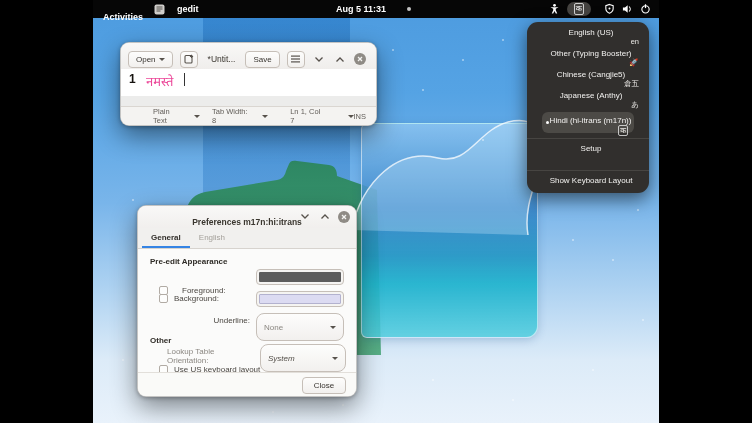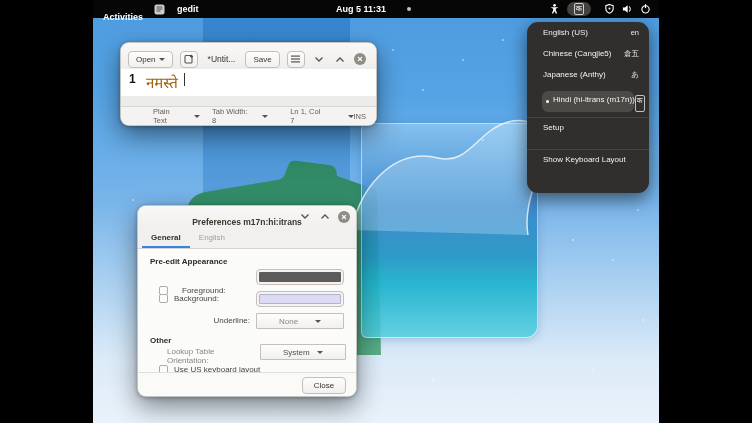--- a/index.html
+++ b/index.html
@@ -45,21 +45,21 @@
   .closebtn { width:12px; height:12px; border-radius:50%; background:#8f8b85; display:inline-flex;
     align-items:center; justify-content:center; }
   .caret { width:0; height:0; border-left:3px solid transparent; border-right:3px solid transparent;
     border-top:3.5px solid #57524c; display:inline-block; }
 
   
   .gedit { left:27px; top:42px; width:257px; height:84px; }
   .gedit-title { font-size:8.5px; font-weight:400; color:#3a362f; margin:0 3px; white-space:nowrap; }
   .gedit-editor { position:absolute; left:0; top:26px; width:100%; height:39px; background:#fff; }
   .gedit-linenum { position:absolute; left:8px; top:3px; font-size:12px; font-weight:700; color:#16130f; }
-  .gedit-text { position:absolute; left:25px; top:3px; font-size:15px; color:#a16207; }
+  .gedit-text { position:absolute; left:25px; top:3px; font-size:13px; color:#ec4899; }
   .gedit-caret { position:absolute; left:63px; top:4px; width:1px; height:13px; background:#333; }
   .gedit-overflow { position:absolute; left:0; bottom:0; width:100%; height:12px; background:#ececeb; }
   .gedit-status { position:absolute; left:0; bottom:0; width:100%; height:19px; background:#f4f3f1;
     border-top:1px solid #dad6d1; display:flex; align-items:center; font-size:7.5px; color:#615d58; padding:0 10px; }
   .status-group { display:flex; align-items:center; gap:10px; }
 
   
   .prefs { left:44px; top:205px; width:220px; height:192px; }
   .prefs .headerbar { height:21px; }
   .prefs-title { position:absolute; left:50%; transform:translateX(-50%); font-size:8.5px; font-weight:700;
@@ -73,31 +73,31 @@
   .tab.inactive { color:#a5a19b; }
   .prefs-body { position:absolute; left:0; top:44px; width:100%; height:124px; background:#fbfbfa; font-size:8px; }
   .section { position:absolute; left:12px; font-weight:700; color:#2f2c27; }
   .checkbox { width:9px; height:9px; border:1px solid #b1aba4; border-radius:2px; background:#fdfdfc; display:inline-block; }
   .prow { position:absolute; display:flex; align-items:center; }
   .plabel { color:#4a4641; }
   .plabel.dim { color:#8b8781;padding-left:9px; }
   .swatchbtn { position:absolute; left:118px; width:88px; height:16px; border:1px solid #c6bfb8; border-radius:4px;
     background:#f5f4f2; padding:2px; }
   .swatch { width:100%; height:100%; border-radius:1px; }
-  .combo { position:absolute; left:118px; width:88px; height:16px; border:1px solid #c6bfb8; border-radius:1px;
-    background:linear-gradient(#fdfdfc,#f2f0ee); display:flex; align-items:center; padding:0 22px; }
+  .combo { position:absolute; left:118px; width:88px; height:28px; border:1px solid #c6bfb8; border-radius:8px;
+    background:linear-gradient(#fdfdfc,#f2f0ee); display:flex; align-items:center; padding:0 7px; }
   .combo .val { flex:1; }
   .prefs-actions { position:absolute; left:0; bottom:0; width:100%; height:24px; border-top:1px solid #e2dfda;
     background:#fafaf8; }
   .close-action { position:absolute; right:10px; top:4px; width:44px; }
 
   
   .ime-menu { position:absolute; left:434px; top:22px; width:122px; height:171px; background:#312f2d;
     border-radius:11px; box-shadow:0 6px 18px rgba(0,0,0,.55); padding:6px 0; color:#f3f2f0; font-size:8px; }
-  .ime-item { height:21px; display:flex; padding:0 10px 0 16px; position:relative; white-space:nowrap; }
+  .ime-item { height:21px; display:flex; align-items:center; padding:0 10px 0 16px; position:relative; white-space:nowrap;flex-direction:column; }
   .ime-item .badge { margin-left:auto; font-size:7.5px; color:#e9e7e4; padding-left:4px; }
   .ime-item .badge.boxed { border:1px solid rgba(255,255,255,.7); border-radius:2px; padding:0 1px; line-height:9px; }
   .ime-item.selected { background:#4c4a46; border-radius:6px; margin:0 15px; padding:4px 6px 0 11px; }
   .ime-dot { position:absolute; left:4px; top:9px; width:3px; height:3px; border-radius:50%; background:#fdfdfc; }
   .ime-sep { height:1px; background:#474542; margin:5px 0; }
 
   svg { display:block; }
 </style>
 </head>
 <body>
@@ -311,41 +311,45 @@
         <div class="combo" style="top:63px;">
           <span class="val" style="color:#8b8781;">None</span>
           <span class="caret"></span>
         </div>
 
         <div class="section" style="top:86px;">Other</div>
 
         <div class="prow" style="left:20px; top:97px; width:96px; justify-content:flex-end;">
           <span class="plabel dim">Lookup Table Orientation:</span>
         </div>
-        <div class="combo" style="top:94px; left:122px; width:86px;">
+        <div class="combo" style="top:94px; left:122px; width:86px;font-style:italic;">
           <span class="val" style="color:#524e48;">System</span>
           <span class="caret"></span>
         </div>
 
         <div class="prow" style="left:21px; top:115px; gap:6px;">
           <span class="checkbox"></span>
           <span class="plabel">Use US keyboard layout</span>
         </div>
       </div>
       <div class="prefs-actions">
         <button class="btn close-action">
           <span>Close</span>
         </button>
       </div>
     </div>
 
     <div class="ime-menu">
       <div class="ime-item">
         <span>English (US)</span>
         <span class="badge">en</span>
+      </div>
+      <div class="ime-item">
+        <span>Other (Typing Booster)</span>
+        <span class="badge">🚀</span>
       </div>
       <div class="ime-item">
         <span>Chinese (Cangjie5)</span>
         <span class="badge">倉五</span>
       </div>
       <div class="ime-item">
         <span>Japanese (Anthy)</span>
         <span class="badge">あ</span>
       </div>
       <div class="ime-item selected">

